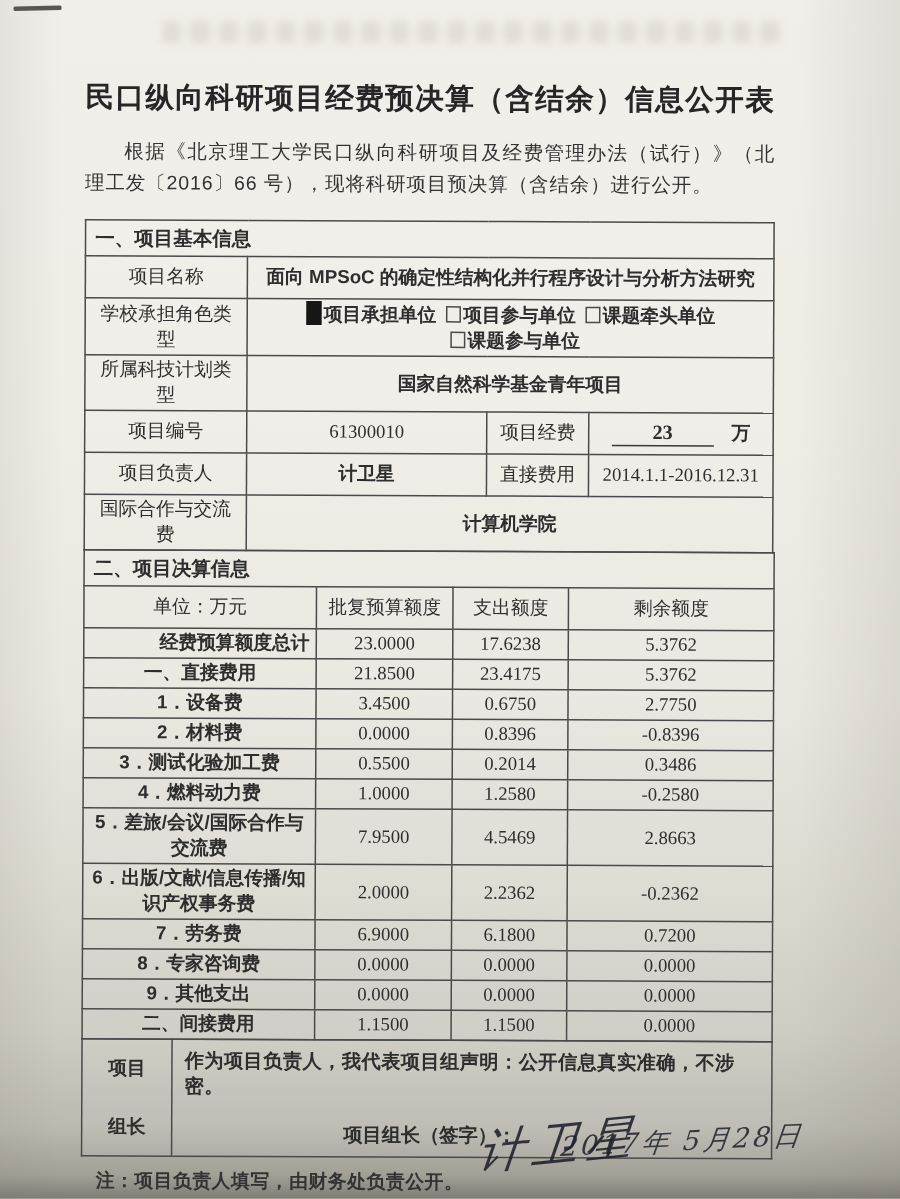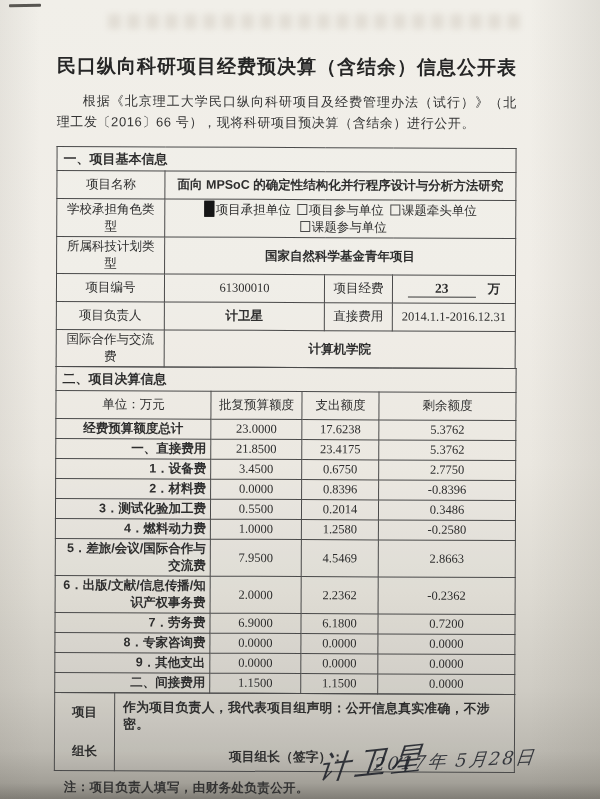--- a/index.html
+++ b/index.html
@@ -38,29 +38,29 @@
   }
   table.t{border-collapse:collapse;table-layout:fixed;width:460px;background:rgba(255,255,255,.06);}
   table.t td{border:1px solid #4a4a4a;padding:1px 4px;font-size:12.5px;vertical-align:middle;
     overflow:visible;color:#2e2e2e;}
   table.basic{margin-top:14px;}
   table.mid{margin-top:-1px;}
   tr.sec td{font-weight:bold;font-size:13px;padding:2px 6px;height:19px;}
   .lbl{font-weight:normal;text-align:center;}
   .val{text-align:center;font-weight:600;}
   .num{text-align:center;font-family:"Liberation Serif",serif;font-size:13px;font-weight:500;}
-  .rowlbl{text-align:right;padding-left:4px;font-weight:600;}
+  .rowlbl{text-align:center;padding-left:4px;font-weight:600;}
   .rowlbl.b{font-weight:bold;}
-  .rowlbl.c{text-align:center;font-weight:bold;}
+  .rowlbl.c{text-align:right;font-weight:bold;}
   .u-line{display:inline-block;min-width:68px;border-bottom:1px solid #3a3a3a;text-align:center;
     font-family:"Liberation Serif",serif;font-size:13.5px;}
   .unit{margin-left:12px;font-weight:bold;}
   .cb{display:inline-block;width:8px;height:9px;border:1px solid #4a4a4a;margin:0 2px 0 6px;vertical-align:-1px;}
   .cb.filled{width:8px;height:14px;background:#161616;border-color:#161616;vertical-align:-3px;margin-left:0;}
-  .opt{white-space:nowrap;font-weight:400;}
+  .opt{white-space:nowrap;font-weight:700;}
   
   .decl-lbl{text-align:center;font-weight:bold;}
   .decl-lbl .w{line-height:13px;}
   .decl-lbl .w+.w{margin-top:26px;}
   .decl-inner{display:flex;flex-direction:column;height:74px;position:relative;}
   .statement{padding:4px 2px 0 4px;font-weight:bold;font-size:12.8px;letter-spacing:.3px;}
   .sign-label{position:absolute;left:110px;bottom:4px;font-weight:bold;font-size:12.8px;}
   .sig-name{position:absolute;left:200px;bottom:-14px;
     font-family:"DejaVu Serif",serif;font-style:italic;font-size:31px;letter-spacing:5px;
     transform:rotate(-6deg) skewX(-12deg);color:rgba(28,32,40,.88);white-space:nowrap;}

